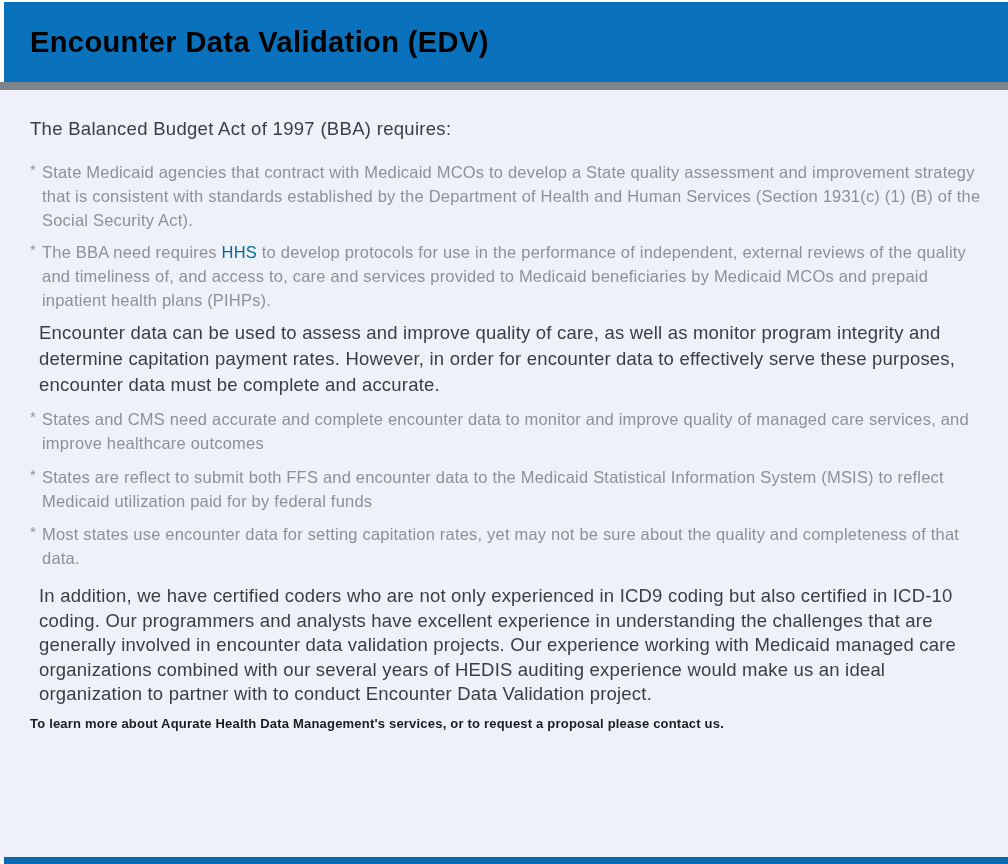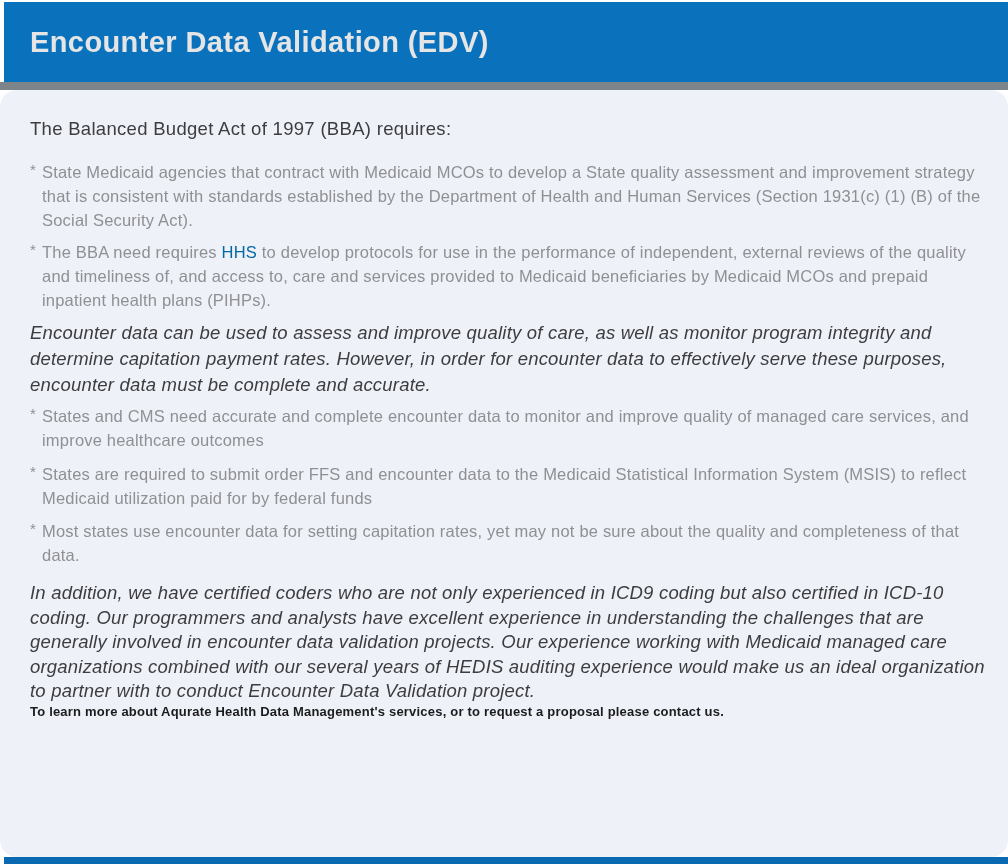--- a/index.html
+++ b/index.html
@@ -15,41 +15,40 @@
   
   .header-bar {
     margin: 2px 0 0 4px;
     width: 1004px;
     height: 80px;
     background: #0a72bd;
     display: flex;
     align-items: center;
   }
   .header-title {
-    color: #e5e5e5;
+    color: #000000;
     font-size: 29px;
     font-weight: 700;
     letter-spacing: 0.4px;
     padding-left: 26px;
   }
   .header-stripe {
     width: 1008px;
     height: 8px;
     background: #7d858b;
   }
 
   
   .content {
     width: 1008px;
     height: 767px;
     background: #eef1f8;
     box-sizing: border-box;
     padding: 0 20px 0 30px;
     overflow: hidden;
-    border-radius: 17px;
   }
   .intro {
     margin: 0;
     padding-top: 28px;
     font-size: 18.5px;
     color: #3d3d40;
     letter-spacing: 0.3px;
   }
   .bullet {
     display: flex;
@@ -65,27 +64,26 @@
     color: #8f9093;
     line-height: 20px;
   }
   .bullet.b1 { margin-top: 20px; }
   .bullet.b2 { margin-top: 8px; }
   .bullet.b3 { margin-top: 6px; }
   .bullet.b4 { margin-top: 10px; }
   .bullet.b5 { margin-top: 9px; }
   .hhs-link { color: #0369a1; }
   .para {
-    margin: 0;
+    margin: 9px;
     max-width: 968px;
     font-size: 18.5px;
     line-height: 26px;
     color: #3d3d40;
     letter-spacing: 0.2px;
-    font-style: italic;
   }
   .para.p1 { margin-top: 8px; }
   .para.p2 { margin-top: 14px; line-height: 24.6px; }
   .para.p2 .pline { display: block; }
   .footer-note {
     font-size: 13px;
     font-weight: 700;
     color: #1c1c1e;
     letter-spacing: 0.2px;
   }
@@ -125,21 +123,21 @@
 
     <p class="para p1">Encounter data can be used to assess and improve quality of care, as well as monitor program integrity and determine capitation payment rates. However, in order for encounter data to effectively serve these purposes, encounter data must be complete and accurate.</p>
 
     <div class="bullet b3">
       <span class="marker">*</span>
       <span class="bullet-text">States and CMS need accurate and complete encounter data to monitor and improve quality of managed care services, and improve healthcare outcomes</span>
     </div>
 
     <div class="bullet b4">
       <span class="marker">*</span>
-      <span class="bullet-text">States are required to submit order FFS and encounter data to the Medicaid Statistical Information System (MSIS) to reflect Medicaid utilization paid for by federal funds</span>
+      <span class="bullet-text">States are reflect to submit both FFS and encounter data to the Medicaid Statistical Information System (MSIS) to reflect Medicaid utilization paid for by federal funds</span>
     </div>
 
     <div class="bullet b5">
       <span class="marker">*</span>
       <span class="bullet-text">Most states use encounter data for setting capitation rates, yet may not be sure about the quality and completeness of that data.</span>
     </div>
 
     <p class="para p2">
         <span class="pline">In addition, we have certified coders who are not only experienced in ICD9 coding but also certified in ICD-10 coding. Our programmers and analysts have excellent experience in understanding the challenges that are generally involved in encounter data validation projects. Our experience working with Medicaid managed care organizations combined with our several years of HEDIS auditing experience would make us an ideal organization to partner with to conduct Encounter Data Validation project.</span>
     </p>

